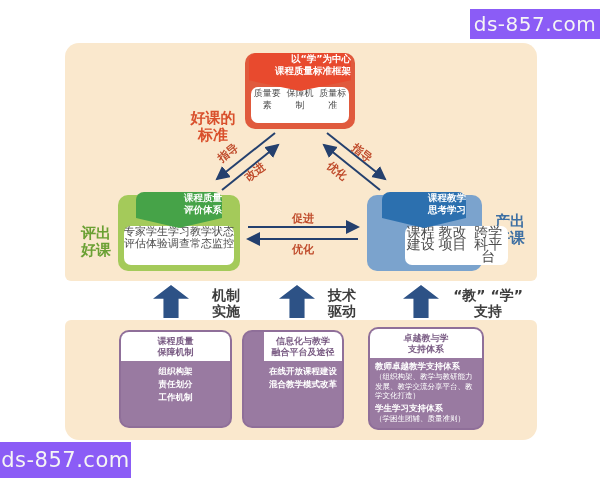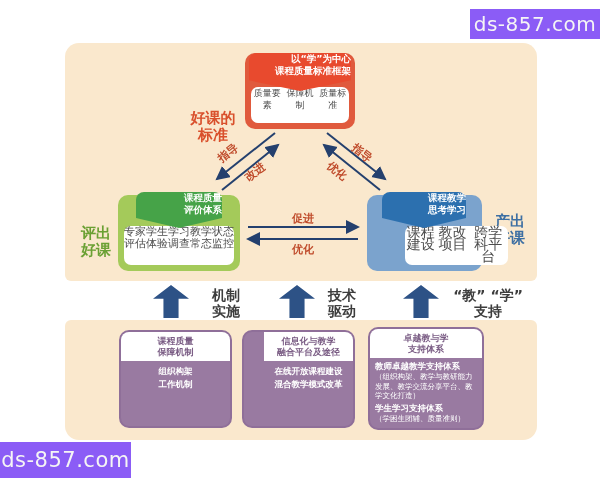--- a/index.html
+++ b/index.html
@@ -50,21 +50,21 @@
   .block-arrow { position:absolute; width:36px; height:33px; background:#2d5286;
                  clip-path:polygon(50% 0,100% 42%,71% 42%,71% 100%,29% 100%,29% 42%,0 42%); }
   .band-label { position:absolute; font-size:14px; line-height:16px; font-weight:bold; color:#3d3d3d; text-align:center; white-space:nowrap; }
 
   
   .pbox { position:absolute; border:2px solid #8f6f99; border-radius:10px; background:#997aa1; overflow:hidden; display:flex; flex-direction:column; }
   .pbox-head { background:#ffffff; color:#7a5c84; font-weight:bold; font-size:9px; line-height:11px; text-align:center; padding:4px 2px 3px; }
   .pbox-body { flex:1; color:#ffffff; font-weight:bold; font-size:8.5px; line-height:13px; text-align:center; padding:4px 3px; }
   .pbox-body span { display:block; }
   .pbox1 { left:54px;  top:10px; width:113px; height:98px; }
-  .pbox2 { left:177px; top:10px; width:113px; height:98px;padding-left:20px; }
+  .pbox2 { left:177px; top:10px; width:102px; height:98px;padding-left:20px; }
   .pbox3 { left:303px; top:7px;  width:116px; height:103px; }
   .pbox3 .pbox-body { text-align:left; padding:3px 5px; }
   .p-head-line { font-size:8.5px; line-height:11px; font-weight:bold; display:block; }
   .p-detail { font-size:7.5px; line-height:9.5px; font-weight:normal; display:block; margin-bottom:2px; }
 </style>
 </head>
 <body>
 
 <div class="page">
 
@@ -163,20 +163,21 @@
 
   <div class="panel-bottom">
 
     <div class="pbox pbox1">
       <div class="pbox-head">
         <span>课程质量</span><br>
         <span>保障机制</span>
       </div>
       <div class="pbox-body">
         <span>组织构架</span>
+        <span>责任划分</span>
         <span>工作机制</span>
       </div>
     </div>
 
     <div class="pbox pbox2">
       <div class="pbox-head">
         <span>信息化与教学</span><br>
         <span>融合平台及途径</span>
       </div>
       <div class="pbox-body">

